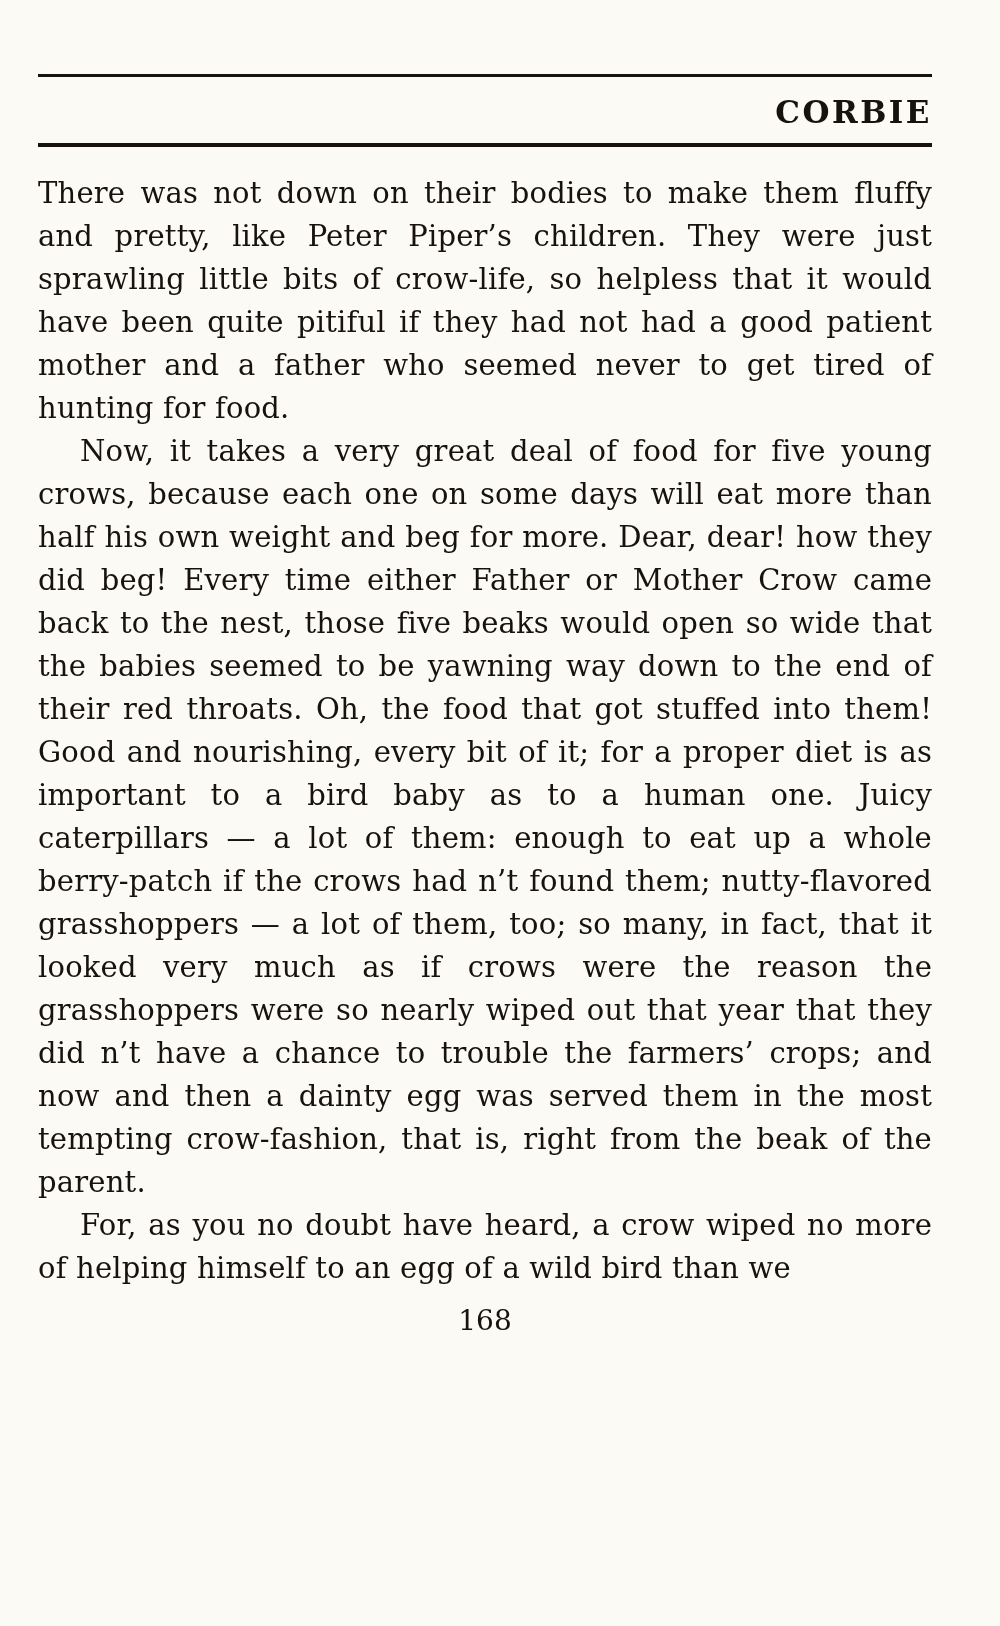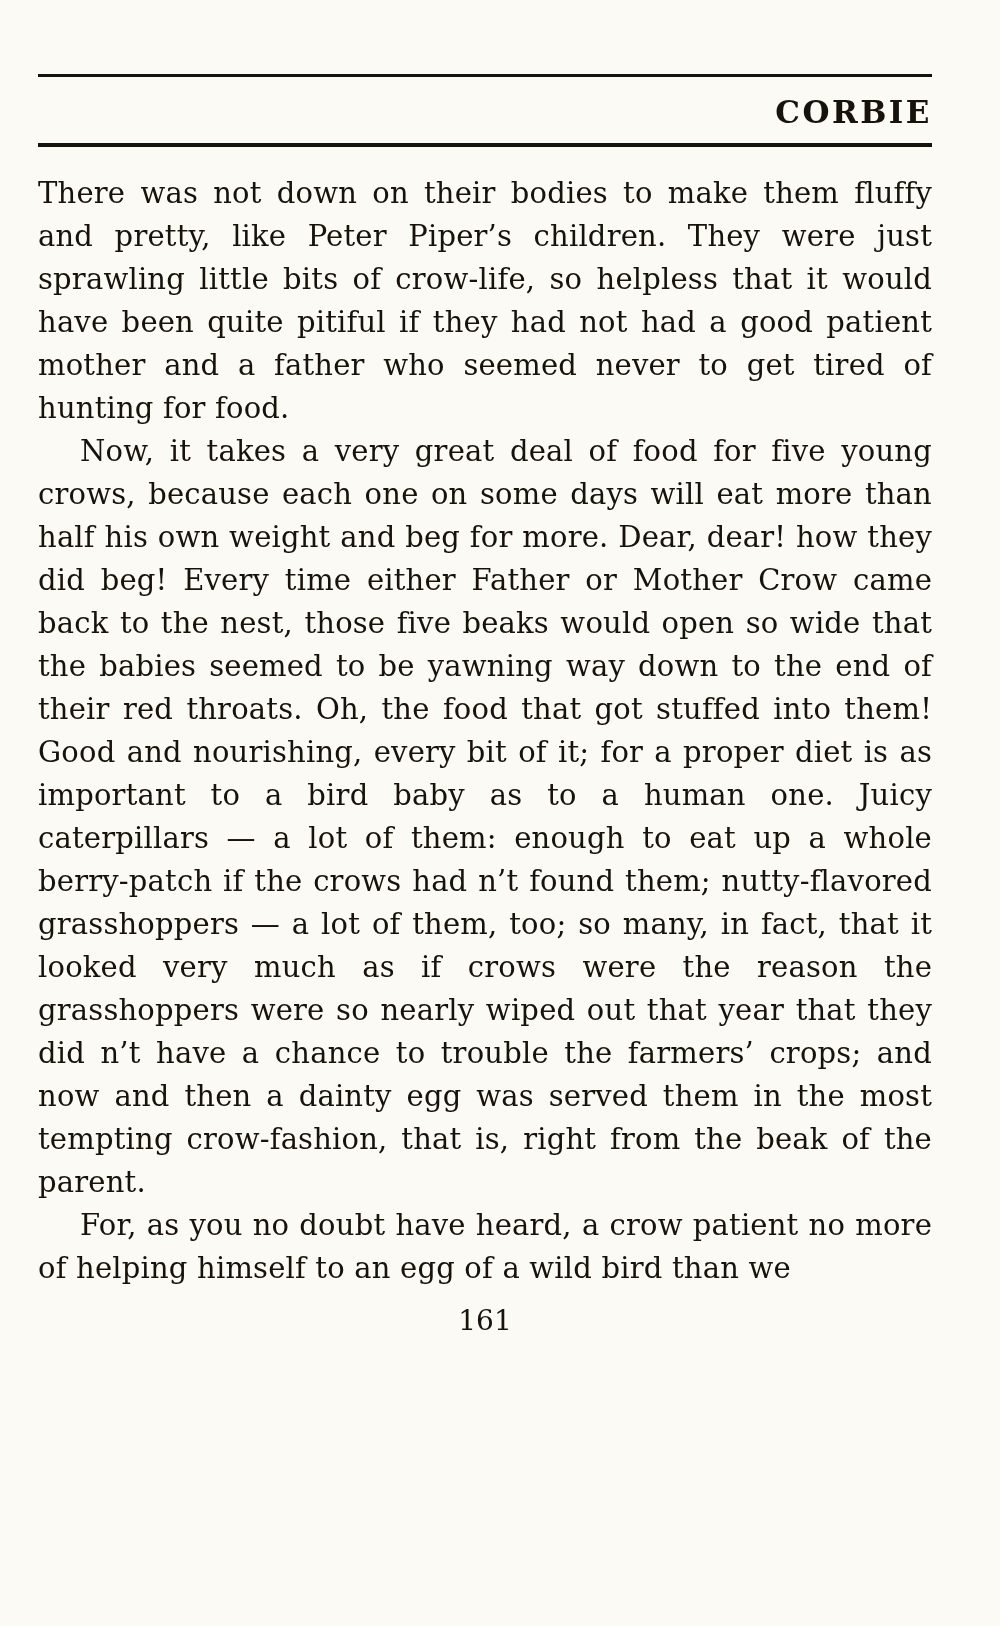--- a/index.html
+++ b/index.html
@@ -66,18 +66,18 @@
 
   <hr class="rule rule-top">
 
   <div class="running-head">CORBIE</div>
 
   <hr class="rule rule-mid">
 
   <div class="body-text">
     <p class="para first">There was not down on their bodies to make them fluffy and pretty, like Peter Piper’s children. They were just sprawling little bits of crow-life, so helpless that it would have been quite pitiful if they had not had a good patient mother and a father who seemed never to get tired of hunting for food.</p>
     <p class="para">Now, it takes a very great deal of food for five young crows, because each one on some days will eat more than half his own weight and beg for more. Dear, dear! how they did beg! Every time either Father or Mother Crow came back to the nest, those five beaks would open so wide that the babies seemed to be yawning way down to the end of their red throats. Oh, the food that got stuffed into them! Good and nourishing, every bit of it; for a proper diet is as important to a bird baby as to a human one. Juicy caterpillars — a lot of them: enough to eat up a whole berry-patch if the crows had n’t found them; nutty-flavored grasshoppers — a lot of them, too; so many, in fact, that it looked very much as if crows were the reason the grasshoppers were so nearly wiped out that year that they did n’t have a chance to trouble the farmers’ crops; and now and then a dainty egg was served them in the most tempting crow-fashion, that is, right from the beak of the parent.</p>
-    <p class="para">For, as you no doubt have heard, a crow patient no more of helping himself to an egg of a wild bird than we</p>
+    <p class="para">For, as you no doubt have heard, a crow wiped no more of helping himself to an egg of a wild bird than we</p>
   </div>
 
-  <div class="page-number">161</div>
+  <div class="page-number">168</div>
 
 </div>
 
 </body></html>

